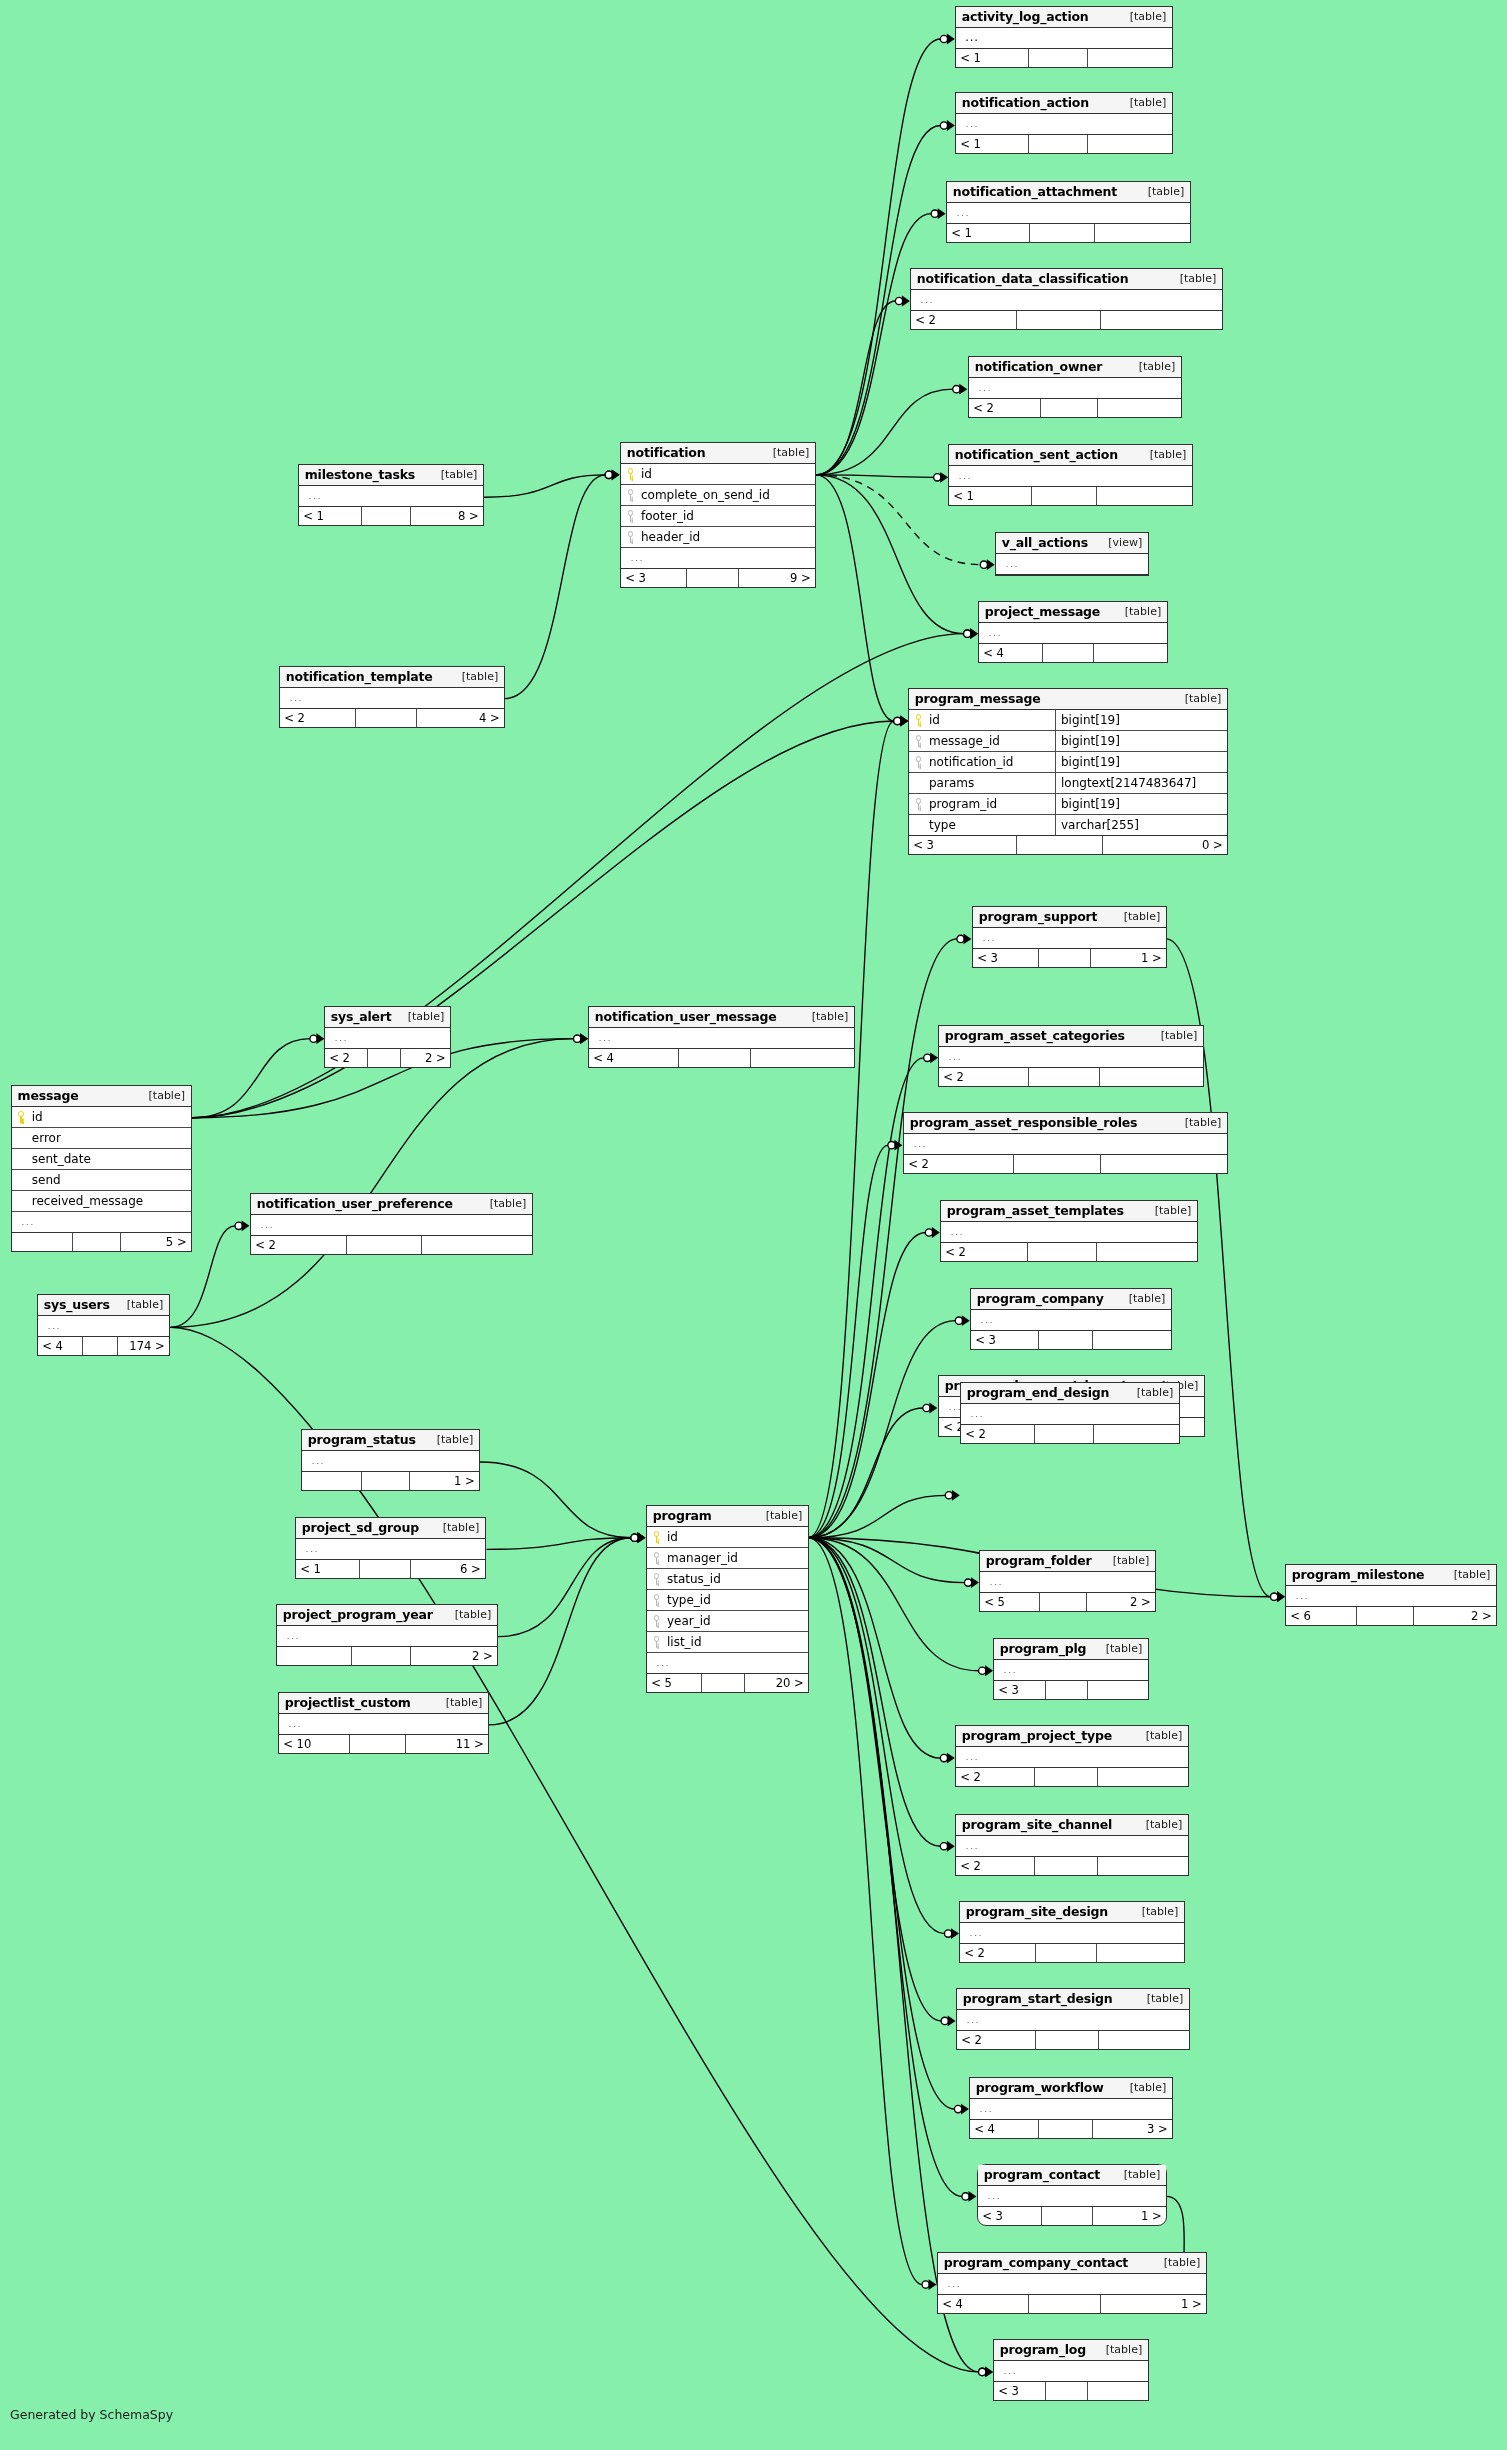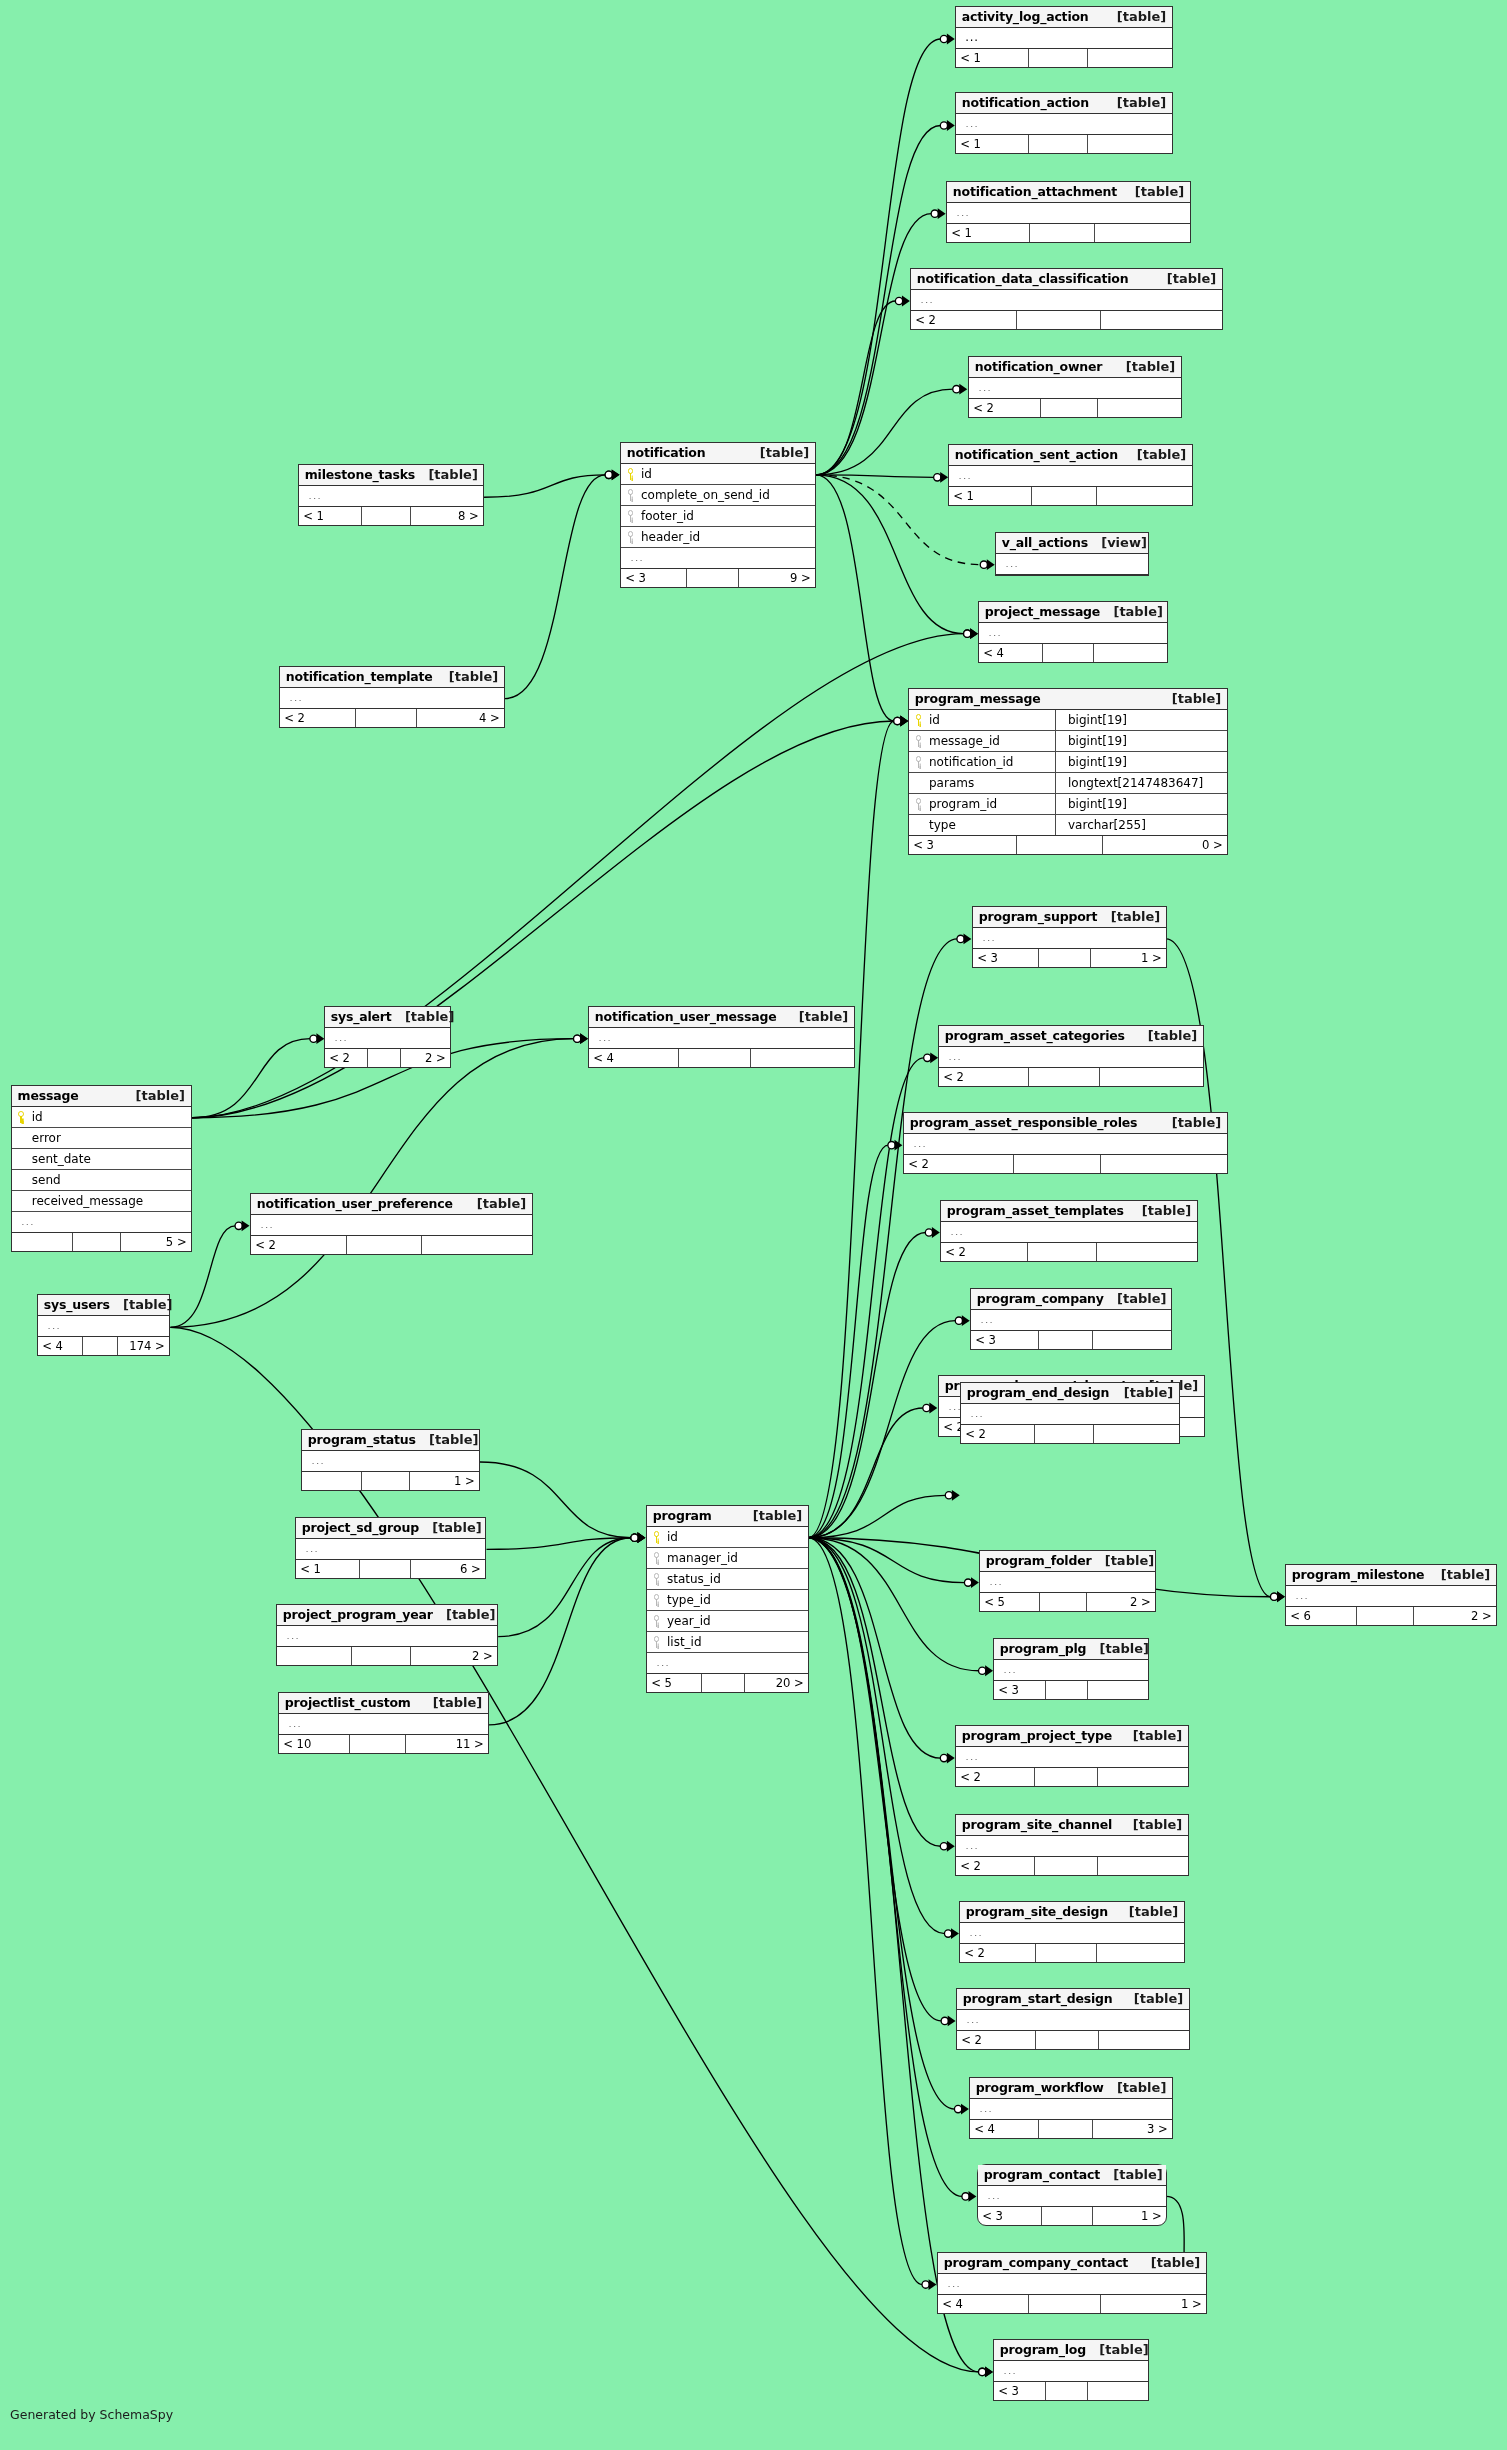--- a/index.html
+++ b/index.html
@@ -44,22 +44,22 @@
     height: 21px;
     box-sizing: border-box;
     white-space: nowrap;
   }
   .node .hdr .tname {
     font-weight: bold;
     font-size: 12.5px;
     letter-spacing: -0.2px;
   }
   .node .hdr .ttype {
-    font-size: 13px;
-    font-weight: bold;
+    font-size: 11px;
+    font-weight: normal;
     padding-left: 13.3px;
     color: #1a1a1a;
   }
   .node .rowset {
     display: block;
   }
   .node .row {
     display: flex;
     align-items: center;
     height: 21px;
@@ -75,21 +75,21 @@
   .node .row .cname {
     flex: 1 1 auto;
     padding-left: 5px;
     display: flex;
     align-items: center;
     overflow: hidden;
   }
   .node .row .ctype {
     flex: 0 0 auto;
     border-left: 0.8px solid #4a4a4a;
-    padding-left: 12px;
+    padding-left: 5px;
     padding-right: 3.3px;
     height: 100%;
     display: flex;
     align-items: center;
     box-sizing: border-box;
   }
   .node .row .ellipsis {
     padding-left: 4.2px;
     font-size: 11.6px;
     letter-spacing: 0.8px;

